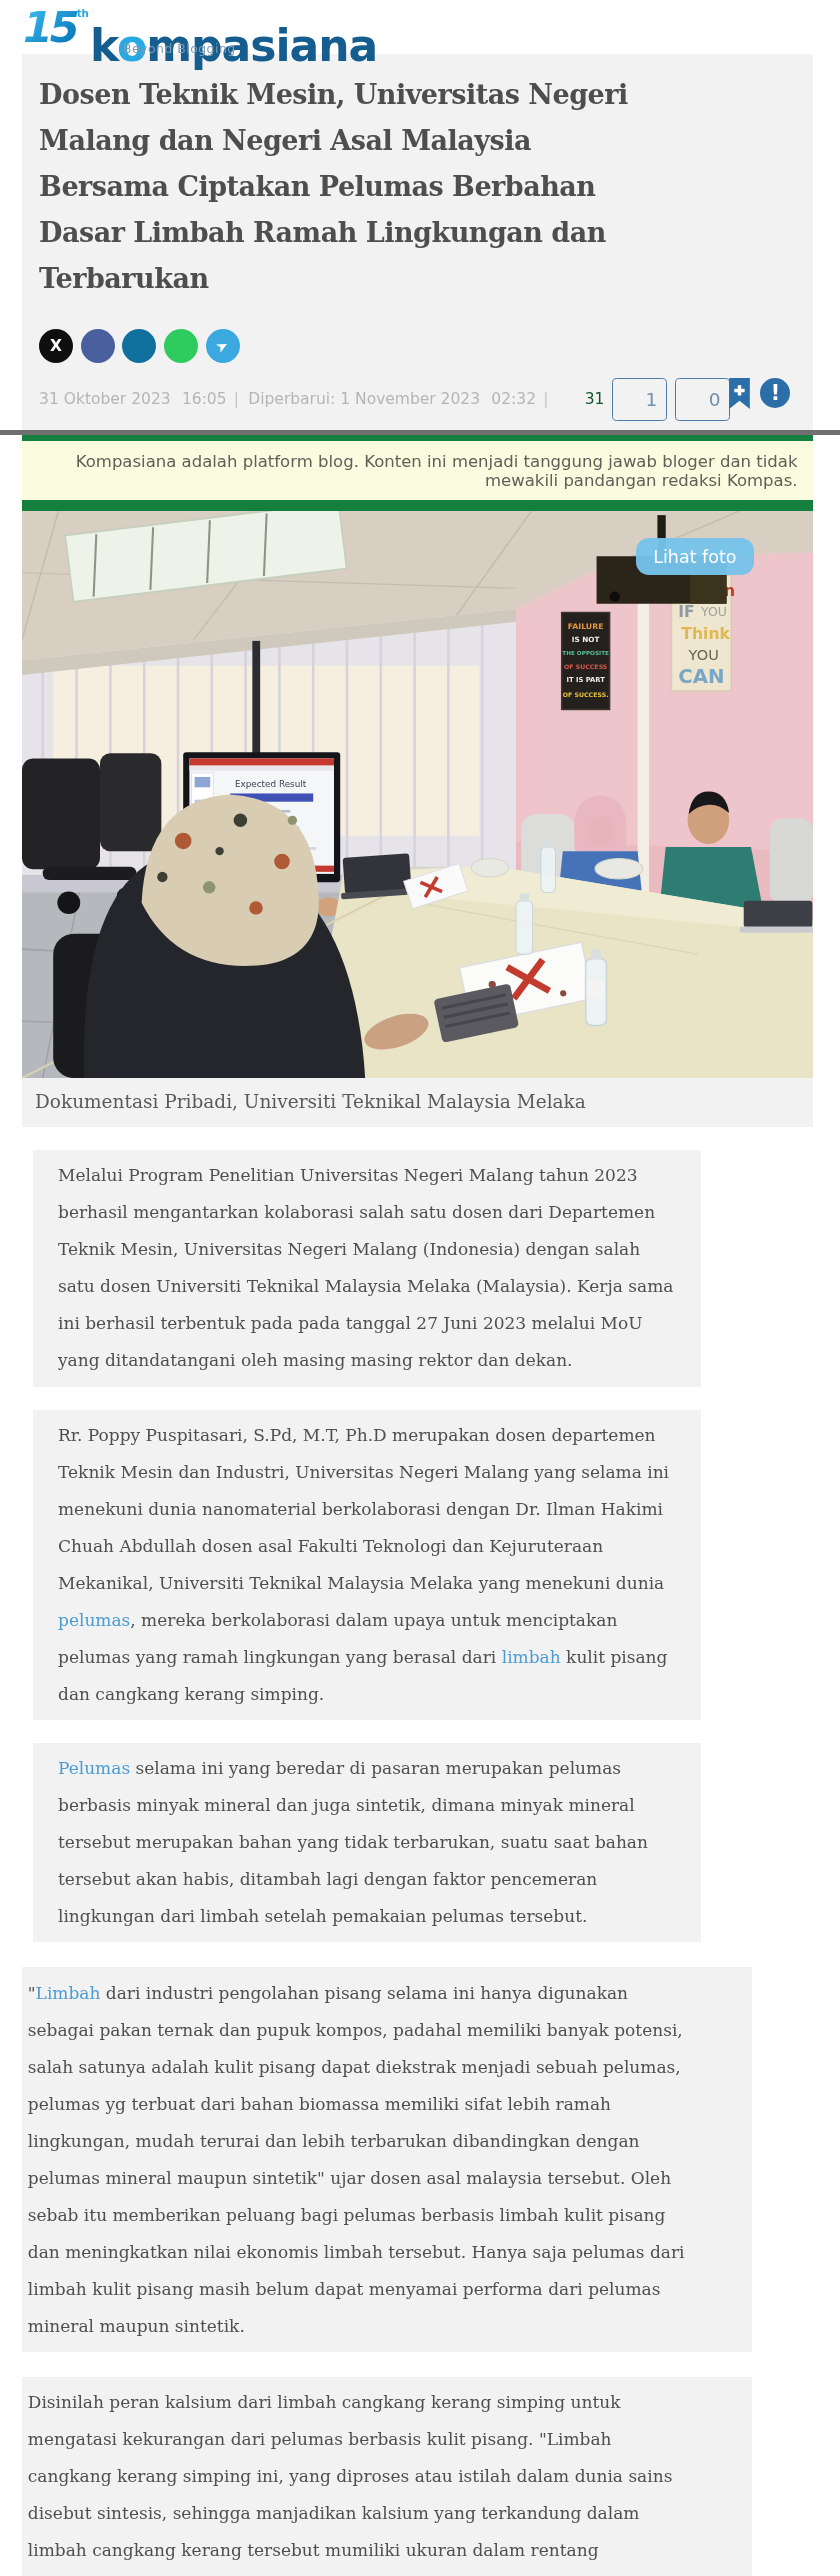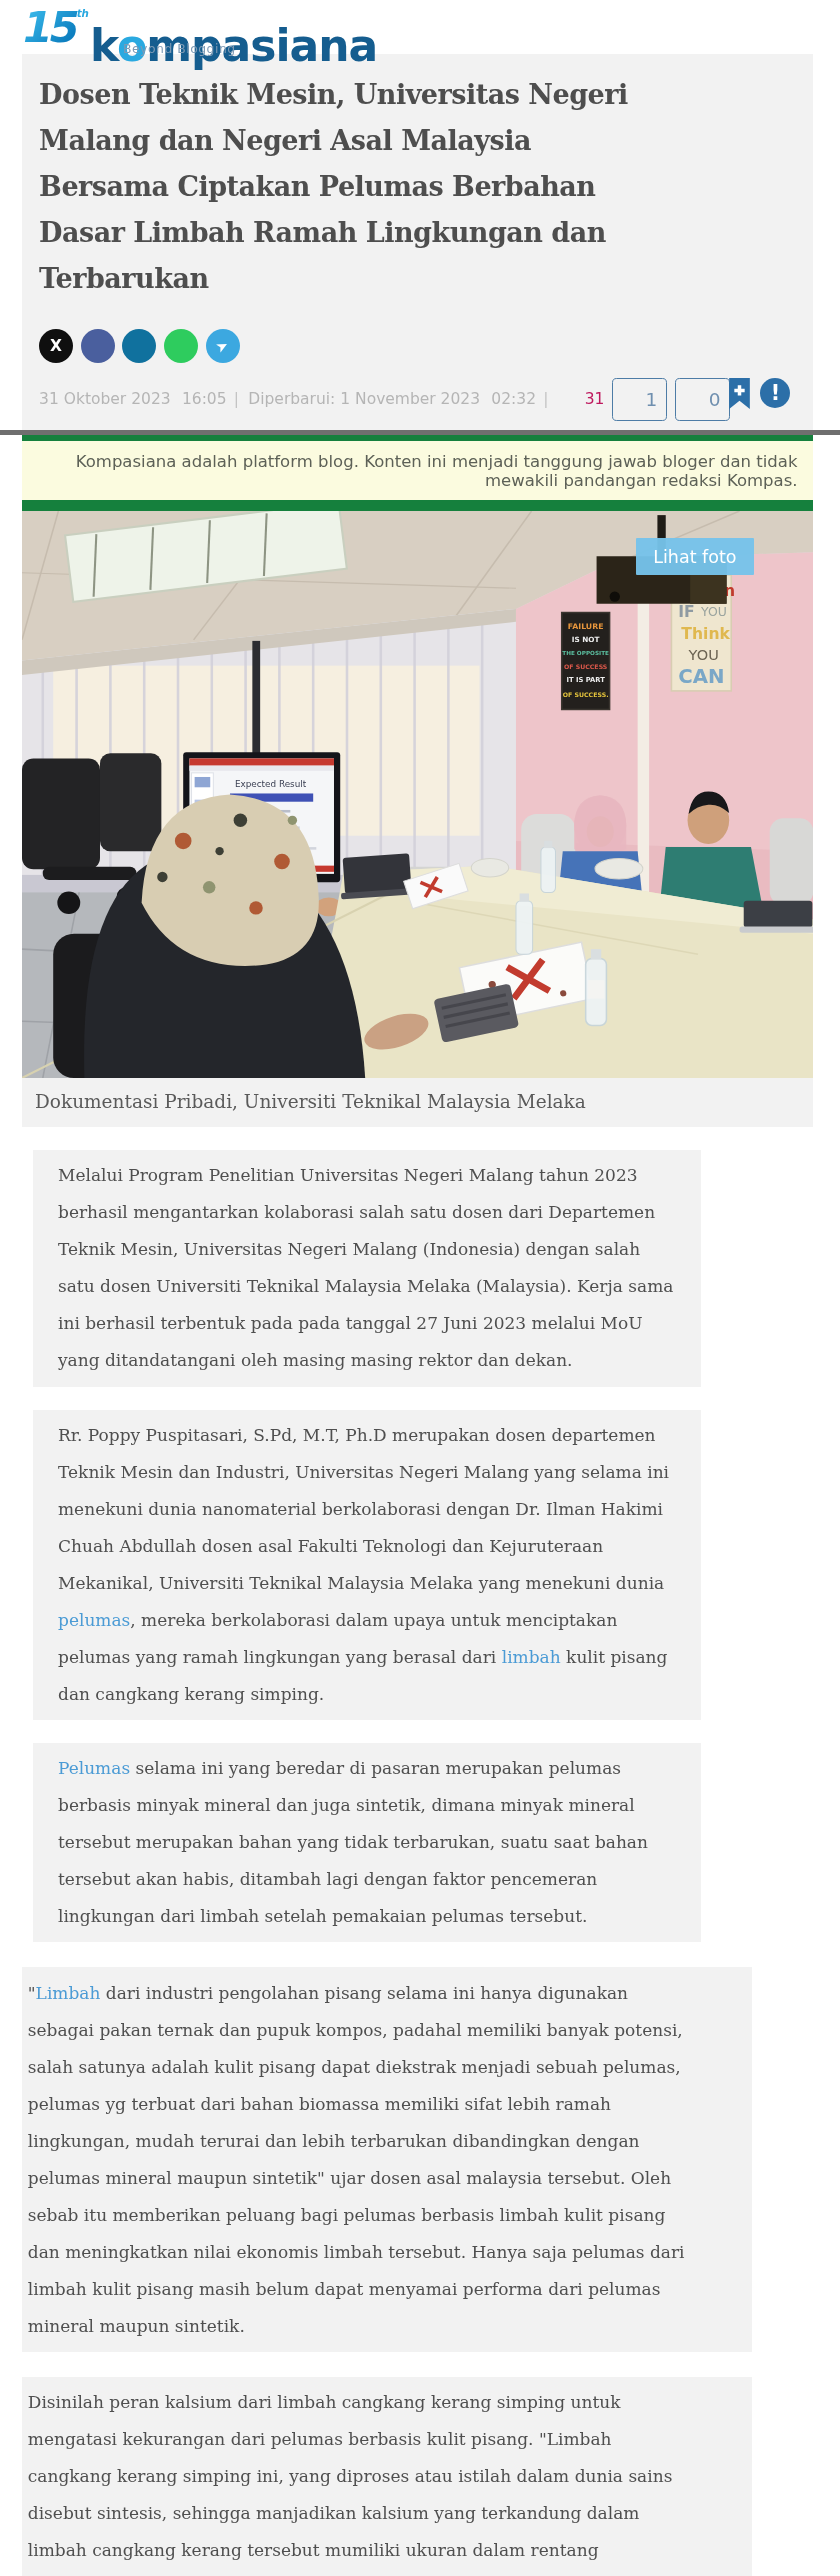--- a/index.html
+++ b/index.html
@@ -7,21 +7,21 @@
   body { height:2984px; overflow:hidden; font-family:"DejaVu Sans", sans-serif; position:relative; }
 
   .col { margin-left:21.6px; margin-right:28px; }
 
   
   .site-header { height:54px; background:#fff; padding:6.2px 0 0 23px; }
   .logo { display:flex; align-items:flex-start; line-height:1; }
   .logo-15 { font-family:"DejaVu Sans", sans-serif; font-weight:bold; font-style:italic;
              font-size:43px; background:linear-gradient(135deg,#3fc1f0 0%,#0d7fc0 80%);
              -webkit-background-clip:text; background-clip:text; color:transparent; letter-spacing:-3.1px; }
-  .logo-sup { font-size:10.3px; font-weight:bold; color:#29a8e0; margin:2.1px 1px 0 0;font-style:italic; }
+  .logo-sup { font-size:10.3px; font-weight:bold; color:#29a8e0; margin:2.1px 1px 0 0; }
   .logo-word { font-family:"DejaVu Sans", sans-serif; font-weight:bold; font-size:44px; color:#155d8f; letter-spacing:-1px; margin-top:18px; }
   .logo-o { color:#2aa9e0; }
   .logo-tagline { position:absolute; left:123px; top:43px; font-size:12.4px; color:#7d9ab5; letter-spacing:0.5px; }
 
   
   .article-top { background:#f2f2f2; padding:17.5px 18.5px 7.2px 17.5px; }
   .article-title { font-family:"DejaVu Serif", serif; font-weight:bold; font-size:27px; line-height:46px;
                    color:#4e4e4e; letter-spacing:-0.5px; }
   .article-title span { display:block; white-space:nowrap; }
 
@@ -32,39 +32,39 @@
   .share-fb { background:#4a5f9e; }
   .share-li { background:#10719e; }
   .share-wa { background:#2ecc5e; }
   .share-tg { background:#3ca8e0; }
   .tg-plane { display:inline-block; transform:rotate(-28deg); font-size:14.4px; margin-left:-2.1px; }
 
   .meta-row { display:flex; align-items:center; margin-top:13.4px; height:47px; color:#b5b5b5; font-size:15.5px; position:relative; }
   .meta-row .sep { margin:0 7.2px; color:#c4c4c4; }
   .meta-time { margin-left:11.3px; }
   .meta-updated { margin-left:2.1px; }
-  .meta-views { margin-left:29px; margin-right:7.2px; color:#be185d; }
+  .meta-views { margin-left:29px; margin-right:7.2px; color:#14532d; }
   .count-box { width:55px; height:43px; border:1.5px solid #4d7ca6; border-radius:4.6px; background:transparent;
                display:flex; align-items:center; justify-content:flex-end; padding-right:8.2px;
                font-size:18.5px; color:#6f8faf; margin-right:8.2px; }
   .meta-actions { position:absolute; right:4.1px; top:2.1px; display:flex; align-items:center; gap:8.2px; }
   .bookmark-btn svg { display:block; }
   .report-btn { width:30px; height:30px; border-radius:50%; background:#2c6fa8; color:#fff;
                 display:flex; align-items:center; justify-content:center; font-size:20.6px; font-weight:bold; }
 
   
   .page-rule { height:5.2px; background:#6f6f6f; width:841px; }
   .notice-wrap { background:#15803d; padding:6.2px 0 11.3px 0;text-align:right; }
   .notice { background:#fbfbdf; padding:10.3px 15.5px; font-size:16.5px; color:#5d6157; }
 
   
   .figure-wrap { position:relative; height:567px; background:#dddddd; }
   .figure-wrap svg { display:block; width:100%; height:100%; }
   .view-photo-btn { position:absolute; top:27px; right:59px; background:rgba(118,195,234,.96); color:#fff;
-                    font-size:17.5px; padding:8.2px 17.5px; border-radius:1px; }
+                    font-size:17.5px; padding:8.2px 17.5px; border-radius:13px; }
   .caption-band { background:#f2f2f2; padding:12.4px 13.4px 15.5px 13.4px; font-family:"DejaVu Serif", serif;
                   font-size:18.5px; color:#5a5a5a; }
 
   
   .para { background:#f2f2f2; font-family:"DejaVu Serif", serif; font-size:17px; line-height:37px;
           color:#4f4f4f; }
   .para-narrow { margin:23px 140px 0 33px; padding:7.2px 25px 7.2px 25px; }
   .para-wide   { margin:25px 89px 0 21.6px; padding:7.2px 67px 7.2px 6.2px; }
   .inline-link { color:#4b9bd5; }
 </style>

